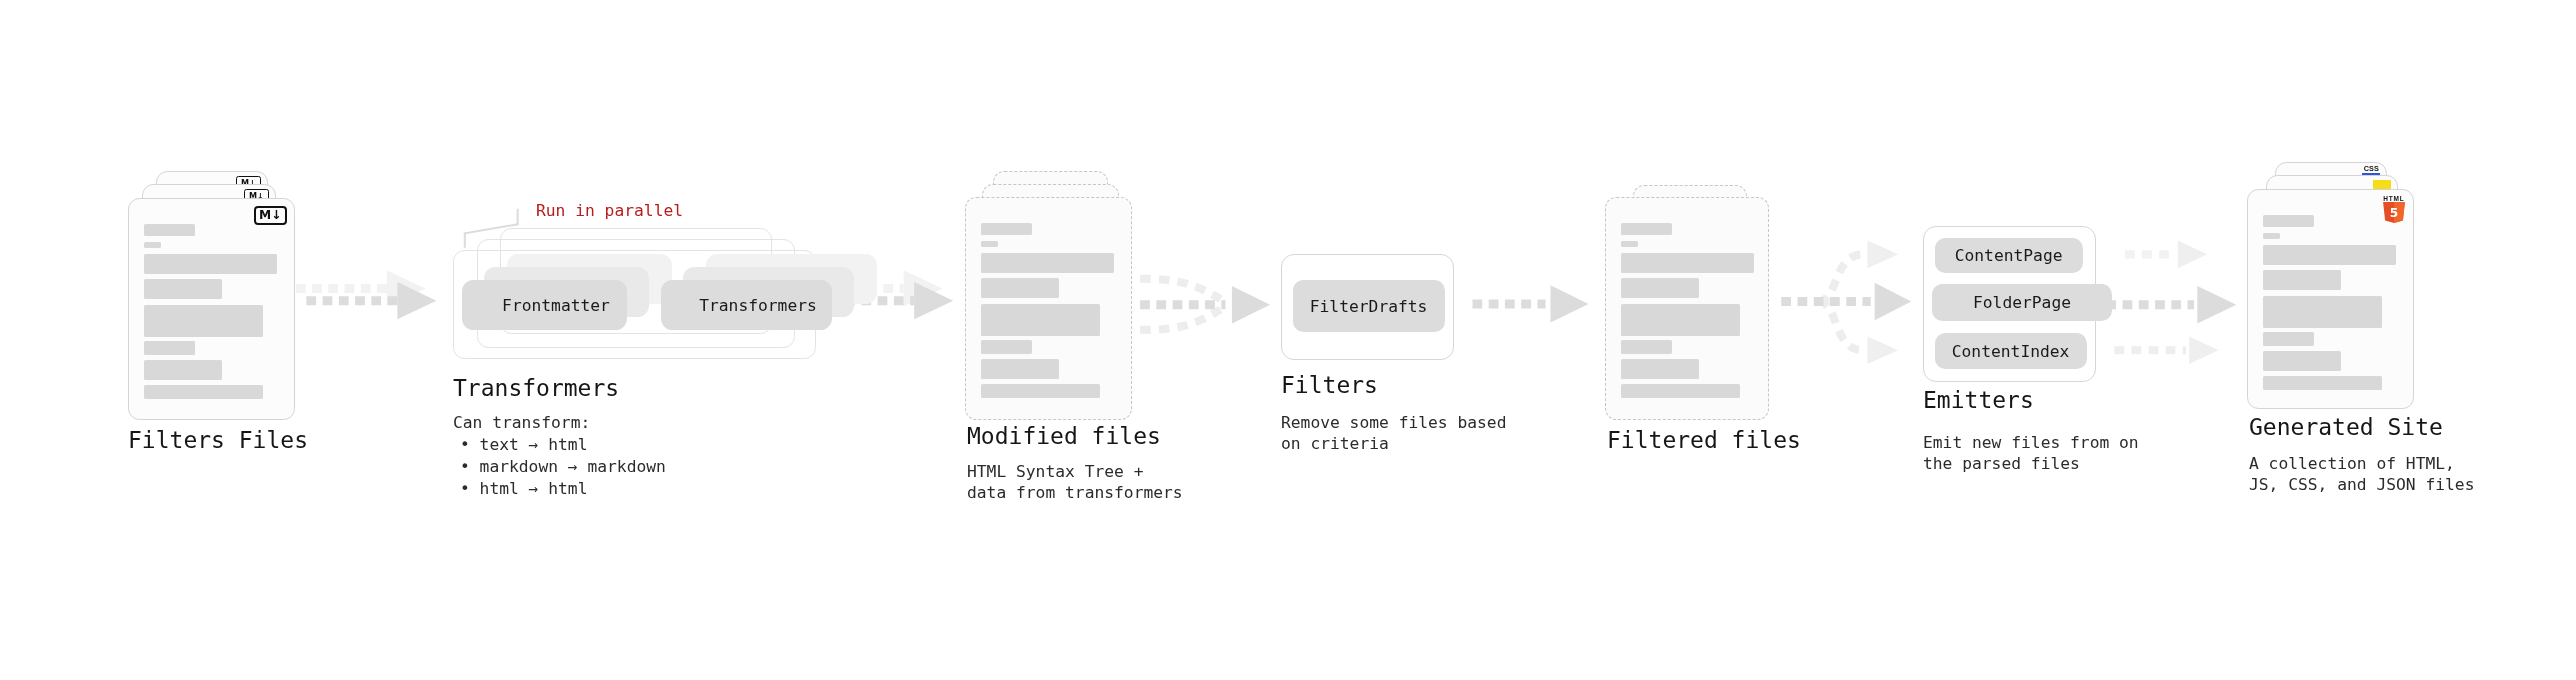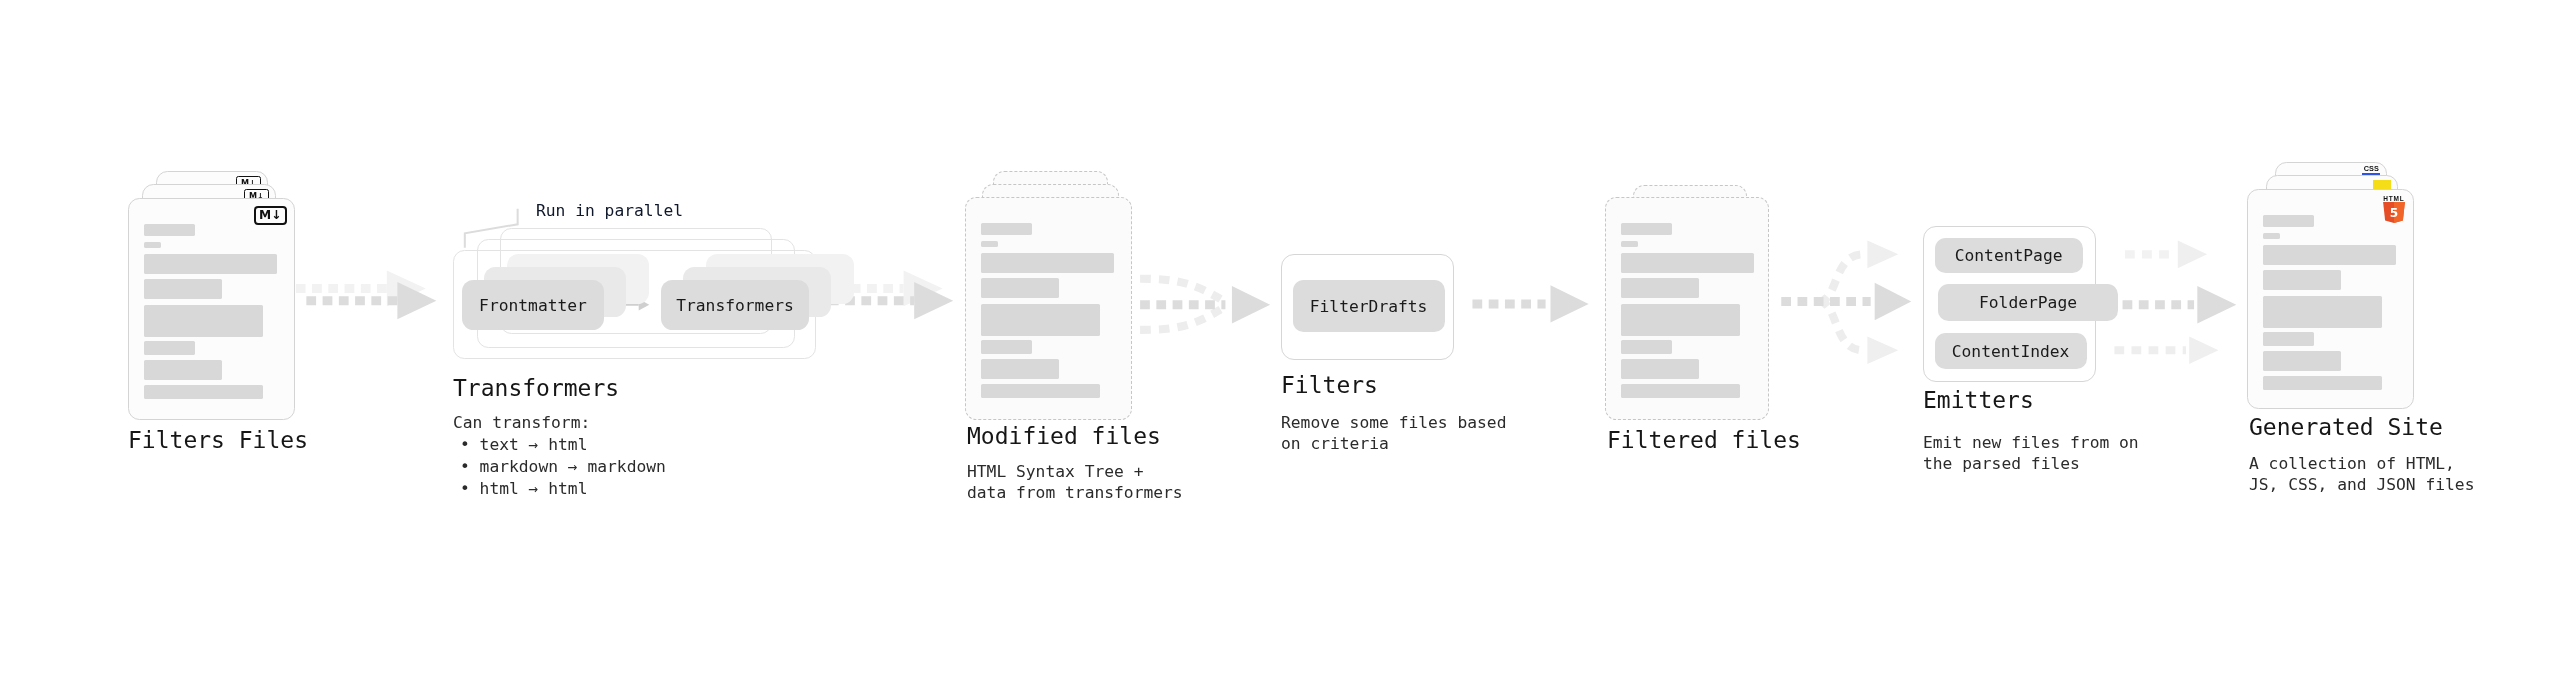--- a/index.html
+++ b/index.html
@@ -22,34 +22,34 @@
 
   
   .md-badge{position:absolute;right:7.3px;top:6.5px;width:33px;height:19.5px;border:2.4px solid #111;
             border-radius:4.1px;background:#fcfcfc;display:flex;align-items:center;justify-content:center;
             font-family:"DejaVu Sans","Liberation Sans",sans-serif;font-weight:bold;font-size:12.2px;color:#111;box-sizing:border-box;}
   .md-badge.sm{right:6.5px;top:4.1px;width:24.4px;height:14px;border-width:1.6px;font-size:8.1px;border-radius:2.4px;}
 
   
   .panel{position:absolute;border:1.6px solid #e3e3e3;border-radius:11.4px;background:transparent;box-sizing:border-box;}
   .tbtn{position:absolute;height:50px;border-radius:11.4px;background:#dcdcdc;display:flex;align-items:center;
-        justify-content:center;font-size:16.3px;color:#1a1a1a;}
+        justify-content:center;font-size:16.3px;color:#1a1a1a;padding-left:23px;}
   .tbtn.ghost1{background:#e9e9e9;}
   .tbtn.ghost2{background:#f2f2f2;}
 
   
   .box{position:absolute;border:1.6px solid #d6d6d6;border-radius:13px;background:#ffffff;box-sizing:border-box;}
   .pill{position:absolute;background:#dcdcdc;border-radius:10.6px;display:flex;align-items:center;
         justify-content:center;font-size:16.3px;color:#1a1a1a;}
 
   
   .stage-label{position:absolute;font-size:23px;line-height:26px;color:#161616;white-space:nowrap;}
   .desc{position:absolute;font-size:16.3px;line-height:21px;color:#2b2b2b;white-space:pre-line;}
   .desc.bullets{line-height:22px;}
-  .annotation{position:absolute;font-size:16.3px;color:#0f172a;white-space:nowrap;}
+  .annotation{position:absolute;font-size:16.3px;color:#b91c1c;white-space:nowrap;}
 
   
   .css-badge{position:absolute;right:5.7px;top:2.4px;display:flex;flex-direction:column;align-items:center;}
   .css-text{font-family:"Liberation Sans","DejaVu Sans",sans-serif;font-weight:bold;font-size:7.3px;color:#111;line-height:7.3px;}
   .css-bar{width:18px;height:2.4px;background:#2d53e5;margin-top:0.8px;}
   .js-badge{position:absolute;right:6.5px;top:4.1px;width:18px;height:9px;background:#f5de19;}
   .html5-badge{position:absolute;right:8.1px;top:4.9px;width:22px;display:flex;flex-direction:column;align-items:center;}
   .html5-word{font-family:"Liberation Sans","DejaVu Sans",sans-serif;font-weight:bold;font-size:6.5px;letter-spacing:0.8px;color:#111;line-height:7.3px;}
 
   
@@ -207,21 +207,21 @@
       <div class="bar b6"></div>
       <div class="bar b7"></div>
       <div class="bar b8"></div>
     </div>
     <div class="stage-label" style="left:1607px;top:427px">Filtered files</div>
   </div>
 
   <div>
     <div class="box" style="left:1923px;top:226px;width:173px;height:156px">
       <div class="pill" style="left:10.6px;top:11.4px;width:148px;height:35px">ContentPage</div>
-      <div class="pill" style="left:14px;top:57px;width:180px;height:37px">FolderPage</div>
+      <div class="pill" style="left:8px;top:57px;width:180px;height:37px">FolderPage</div>
       <div class="pill" style="left:10.6px;top:106px;width:152px;height:36px">ContentIndex</div>
     </div>
     <div class="stage-label" style="left:1923px;top:387px">Emitters</div>
     <div class="desc" style="left:1923px;top:432px">Emit new files from on
 the parsed files</div>
   </div>
 
   <div>
     <div class="doc" style="left:2275px;top:162px;width:112px;height:65px">
       <span class="css-badge">

